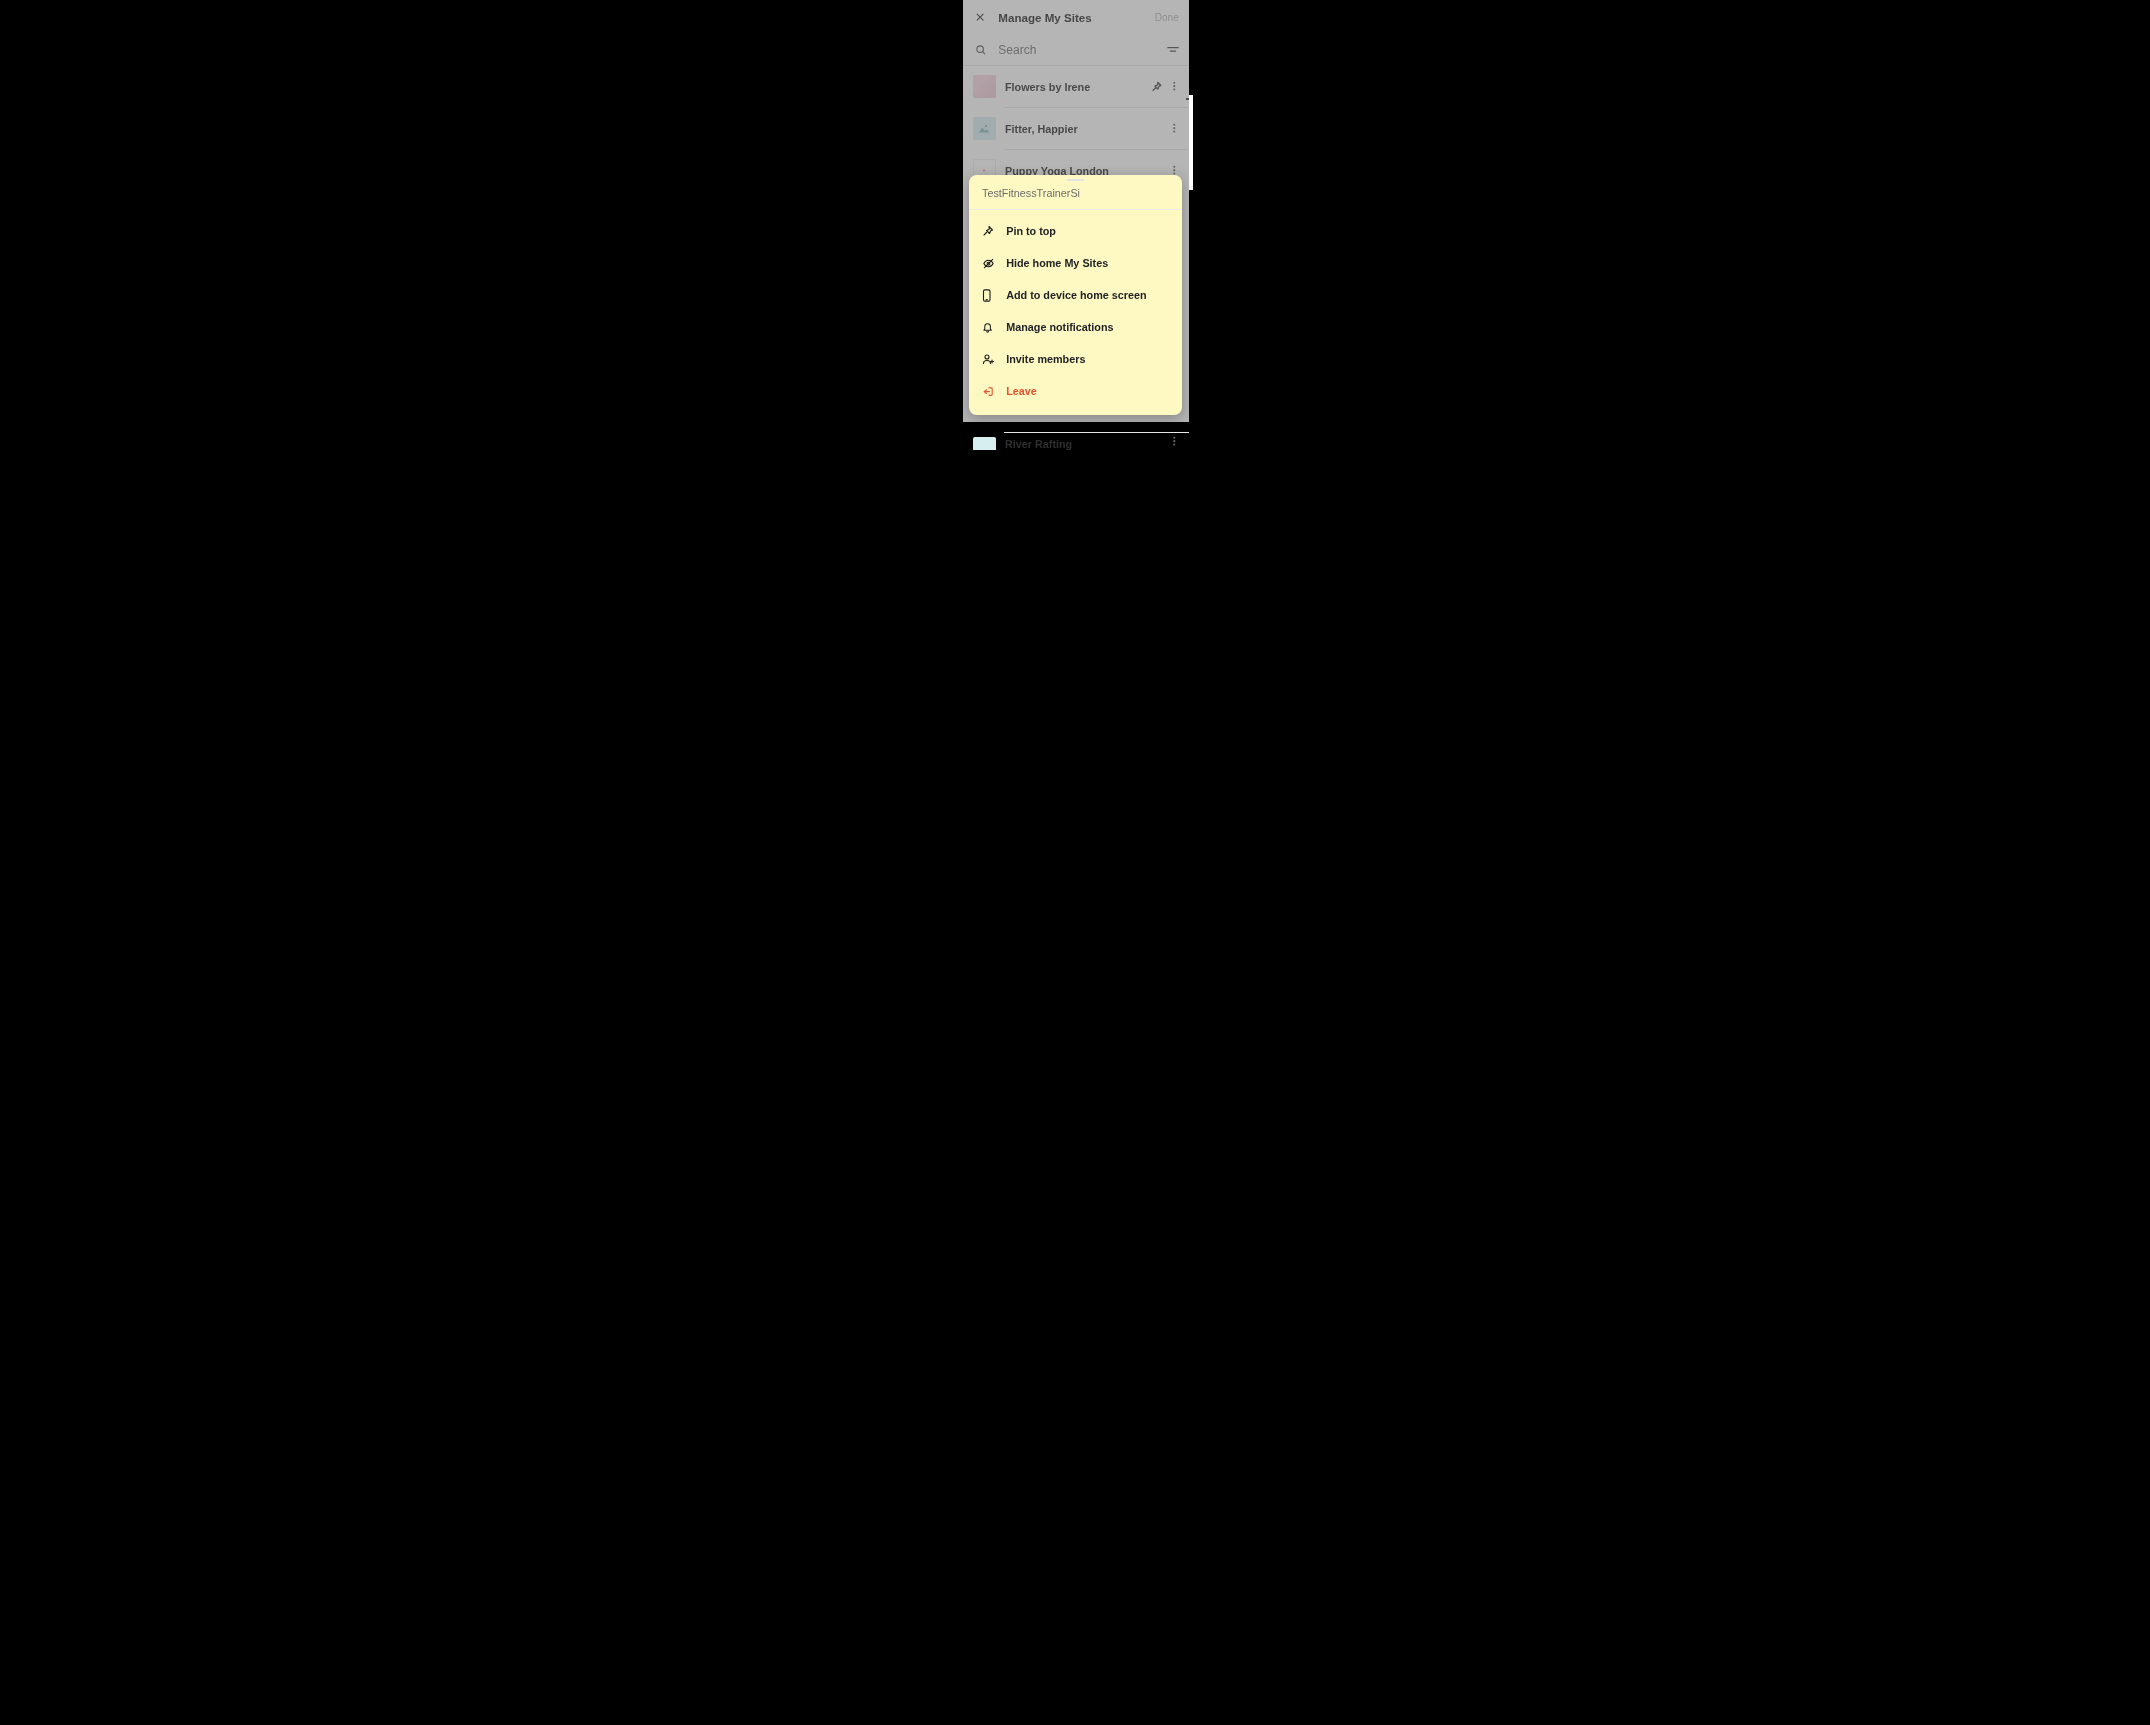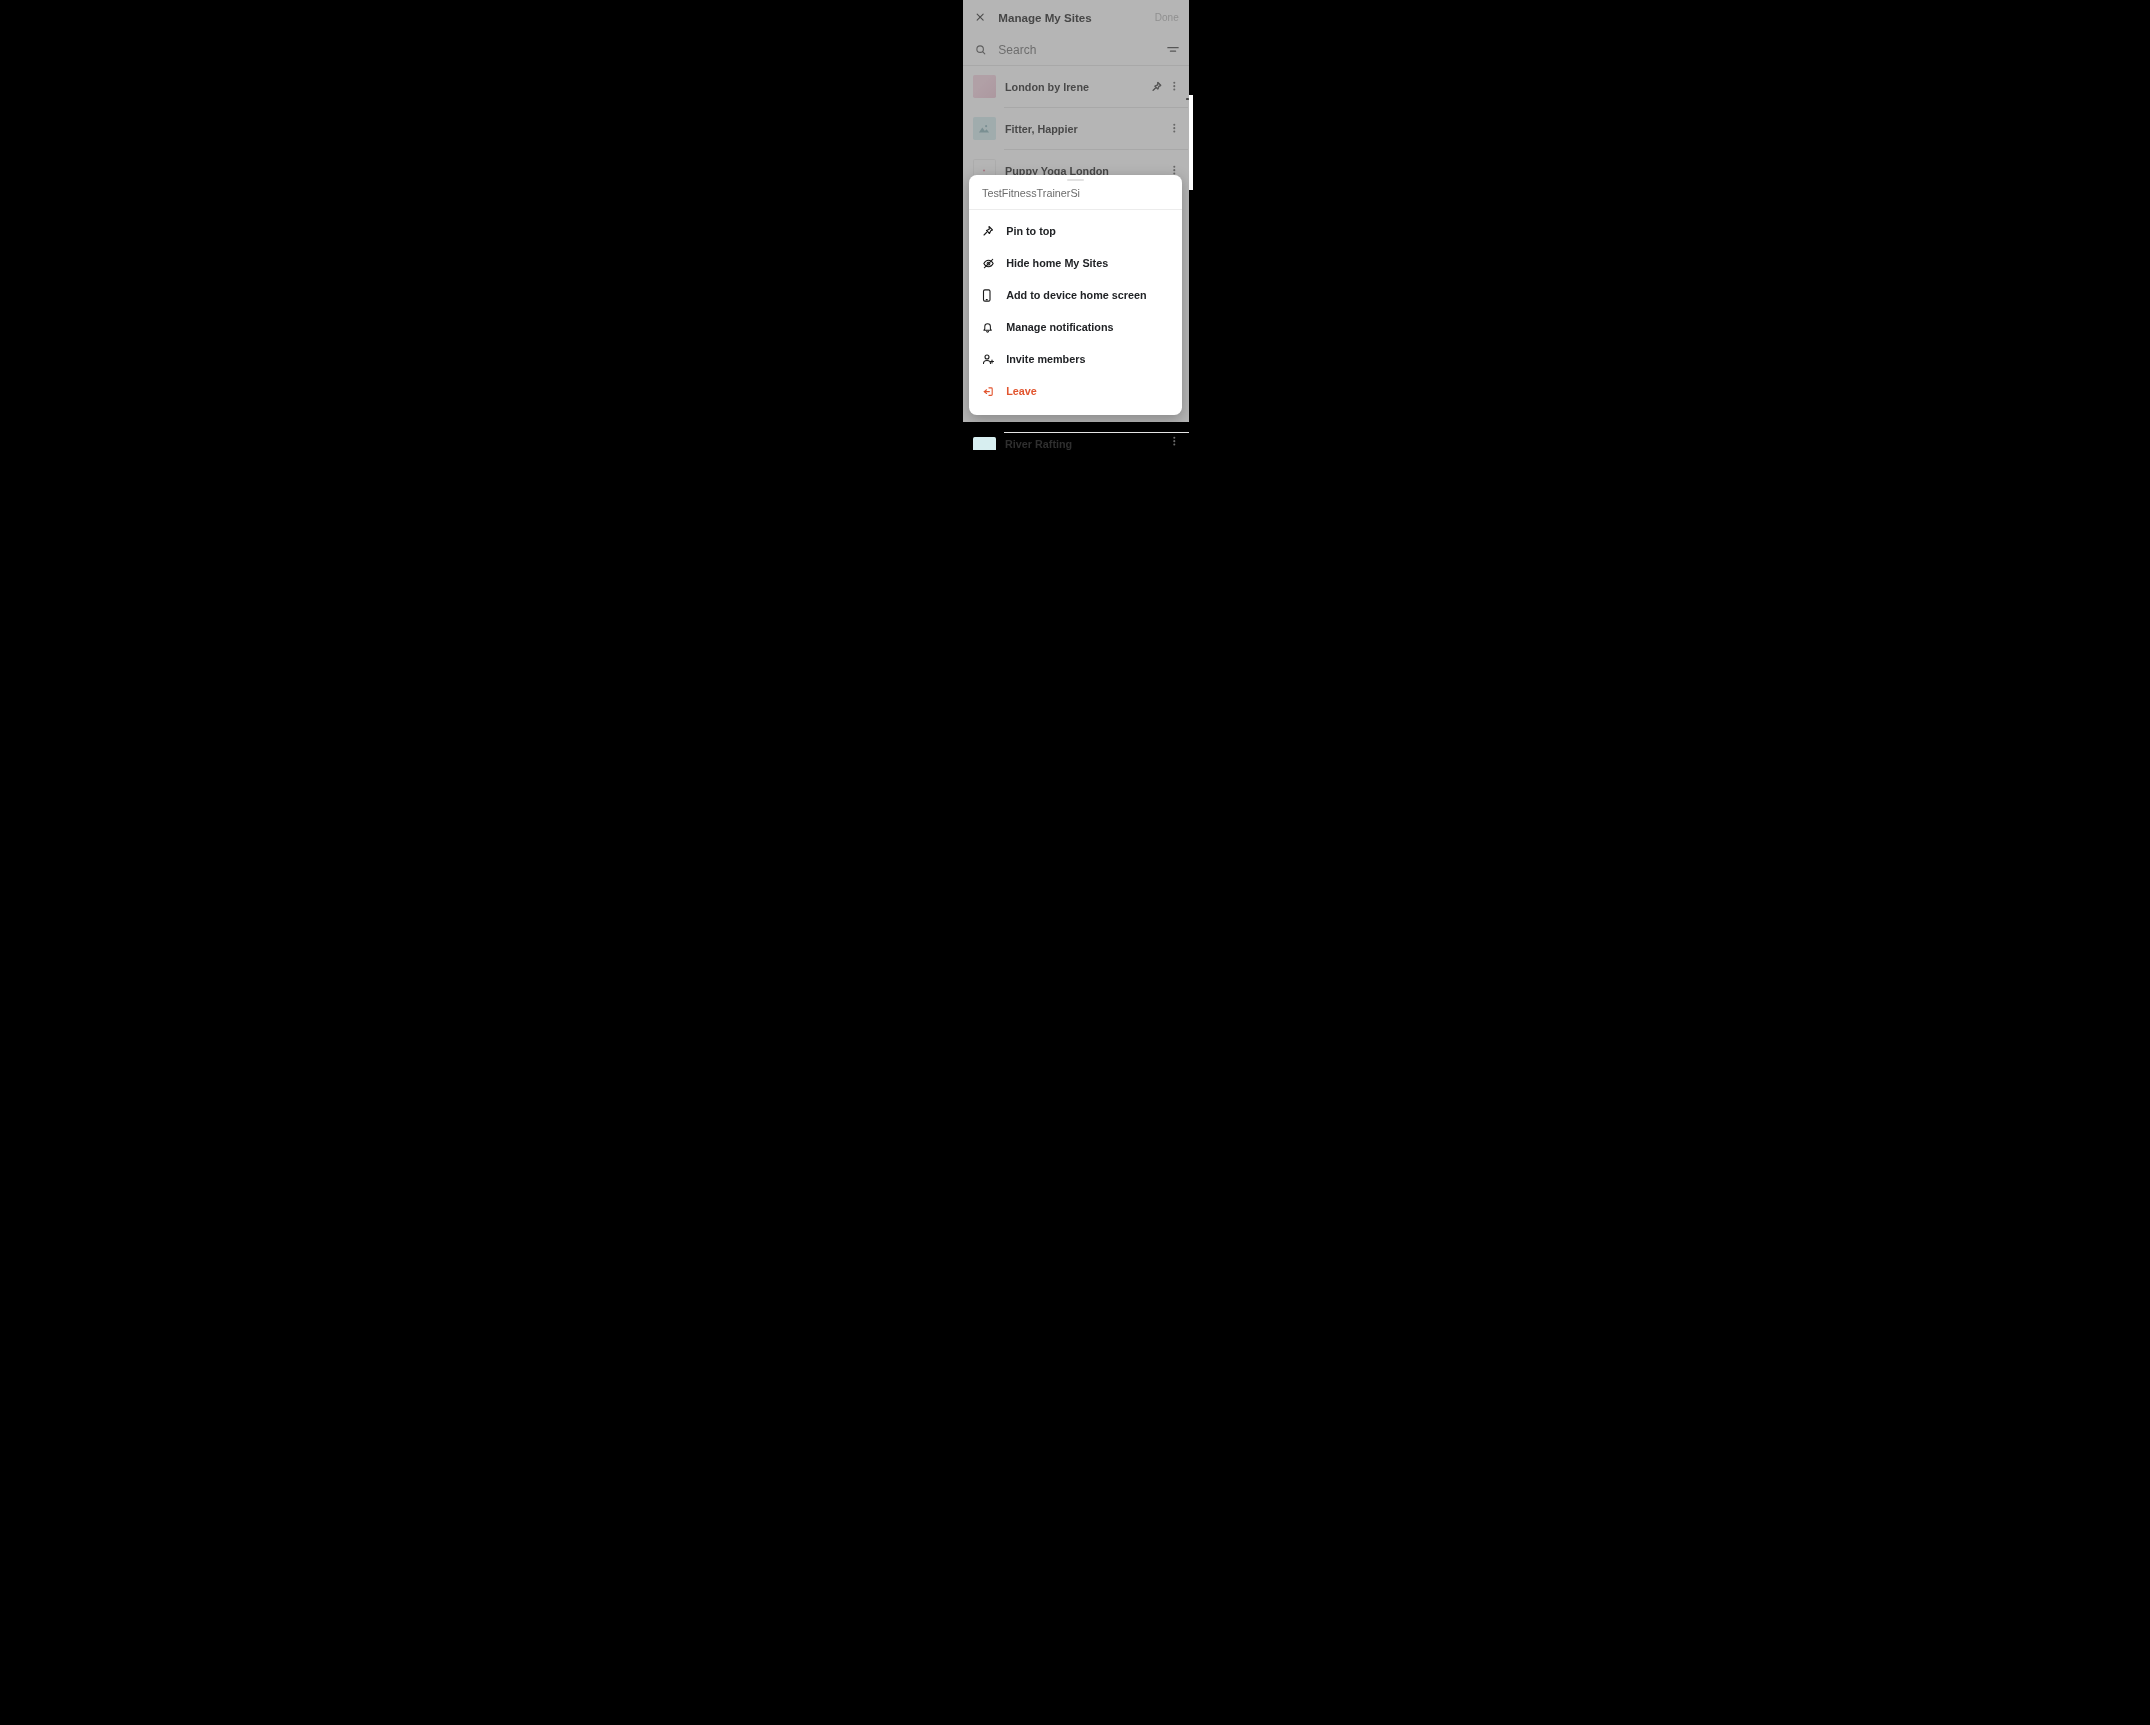--- a/index.html
+++ b/index.html
@@ -117,21 +117,21 @@
   }
   .pin-icon { width:19px; display:flex; align-items:center; justify-content:center; color:#4c4c4c;}
   .more-icon { width:17px; display:flex; align-items:center; justify-content:center; color:#6a6a6a;}
 
   
   .sheet {
     position:absolute;
     left: 157px;
     top: 175px;
     width: 213px;
-    background:#ffffff;
+    background:#fef9c3;
     border-radius: 7.7px;
     box-shadow: 0 3.4px 13px rgba(0,0,0,0.25);
     z-index: 10;
     overflow:hidden;
   }
   .sheet-handle {
     width:17px; height:2.2px;
     background:#e2e2e2;
     border-radius:1.3px;
     margin: 4.3px auto 1.7px auto;
@@ -228,21 +228,21 @@
             <line x1="2" y1="4" x2="26" y2="4"></line>
             <line x1="8" y1="12" x2="20" y2="12"></line>
           </svg>
       </div>
     </div>
 
     <div class="site-list">
 
       <div class="site-row">
         <div class="thumb thumb-flowers"></div>
-        <div class="site-name">London by Irene</div>
+        <div class="site-name">Flowers by Irene</div>
         <div class="pin-icon">
           <svg width="11.2" height="11.2" viewBox="0 0 24 24" fill="none" stroke="currentColor" stroke-width="2.2" stroke-linejoin="round" stroke-linecap="round">
               <path d="M15 3l6 6-4 2-3 6-3-3-6 6 6-6-3-3 6-3 2-4z" transform="rotate(0 12 12)"></path>
               <path d="M9 15l-5 5"></path>
               <path d="M14 3l7 7-3.5 1.5L15 17l-3-3-3-3 5.5-2.5L14 3z"></path>
             </svg>
         </div>
         <div class="more-icon">
           <svg width="2.6" height="10.3" viewBox="0 0 6 24" fill="currentColor">
               <circle cx="3" cy="4" r="2.4"></circle>

